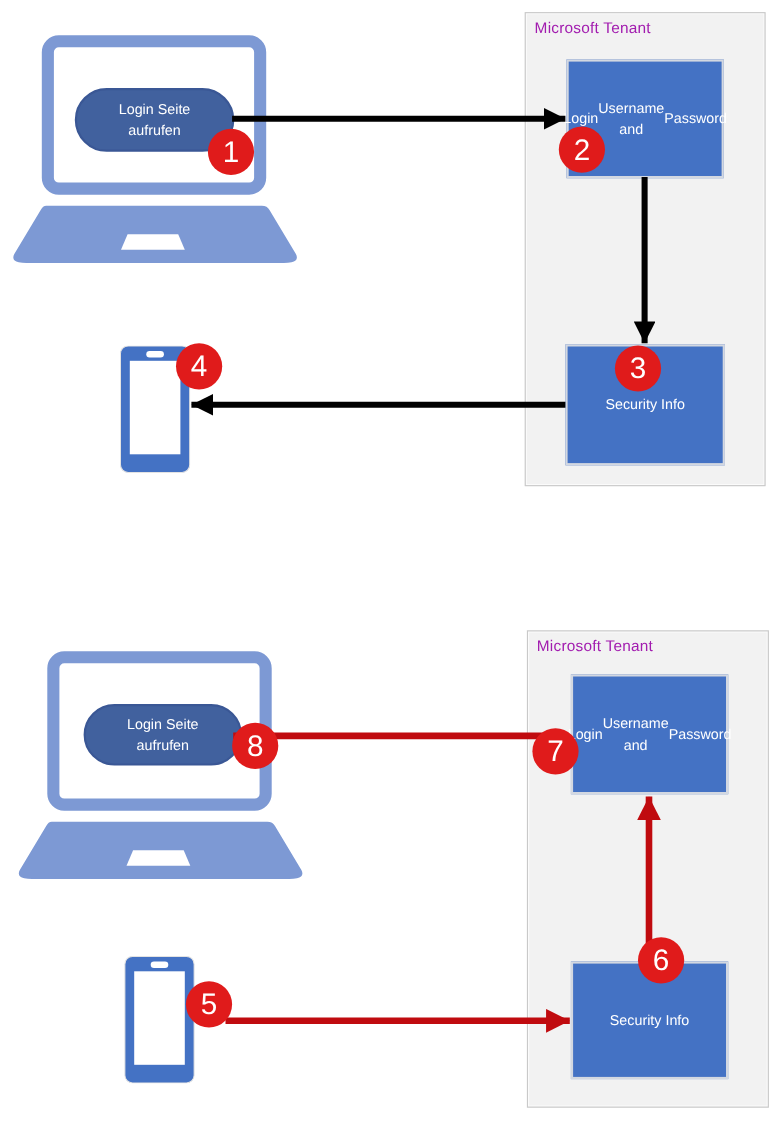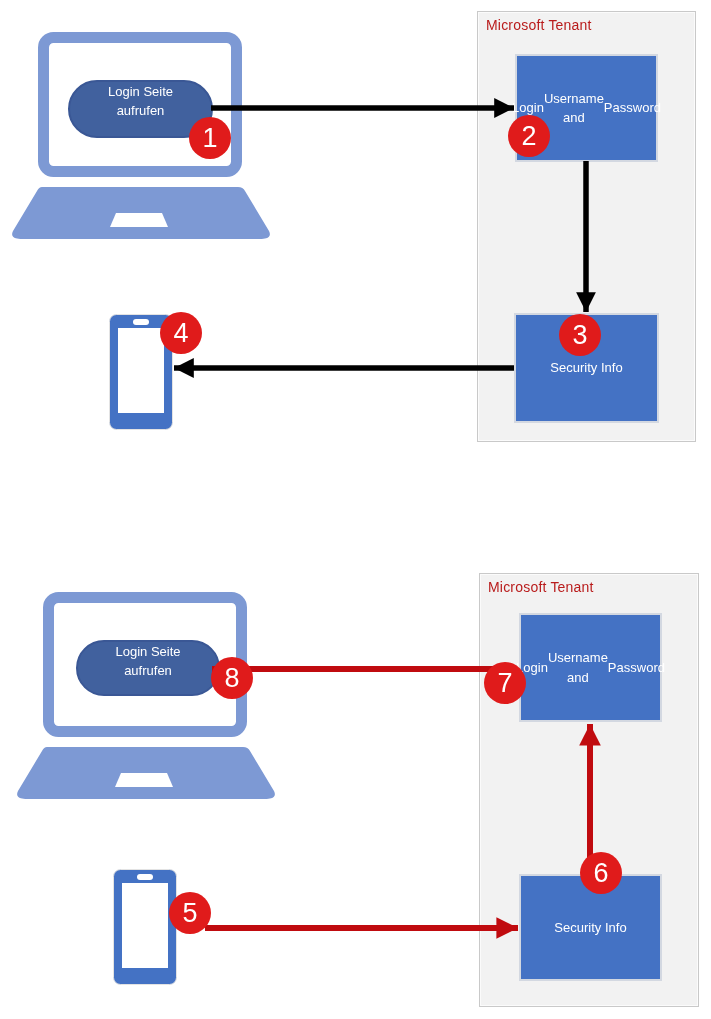--- a/index.html
+++ b/index.html
@@ -5,33 +5,33 @@
   html,body{margin:0;padding:0;background:#fff;}
   .canvas{
     position:relative;width:711px;height:1019px;background:#ffffff;
     font-family:"Liberation Sans",sans-serif;overflow:hidden;
   }
   .tenant{
     position:absolute;background:#F2F2F2;border:1.5px solid #C9C9C9;
     box-sizing:border-box;box-shadow:inset 0 0 0 1px #fbfbfb;
   }
   .tenant-label{
-    position:absolute;top:5px;left:8px;font-size:14px;color:#b91c1c;
+    position:absolute;top:5px;left:8px;font-size:14px;color:#a21caf;
     letter-spacing:.2px;white-space:nowrap;
   }
   .flow-box{
     position:absolute;background:#4472C4;border:2px solid #D3D8E1;
     box-sizing:border-box;color:#ffffff;display:flex;flex-direction:row;
     align-items:center;justify-content:center;text-align:center;
     font-size:13px;line-height:19.5px;
   }
   .pill{
     position:absolute;background:#41619E;border:2.5px solid #3A5795;
     box-sizing:border-box;border-radius:30px;color:#ffffff;display:flex;
-    flex-direction:column;align-items:center;
+    flex-direction:column;align-items:center;justify-content:center;
     text-align:center;font-size:13px;line-height:19px;
   }
   .badge{
     position:absolute;width:42px;height:42px;border-radius:50%;
     background:#E01B1B;color:#ffffff;display:flex;align-items:center;
     justify-content:center;font-size:27px;line-height:1;
   }
   svg{position:absolute;display:block;}
   .arrows{left:0;top:0;pointer-events:none;}
 </style>

